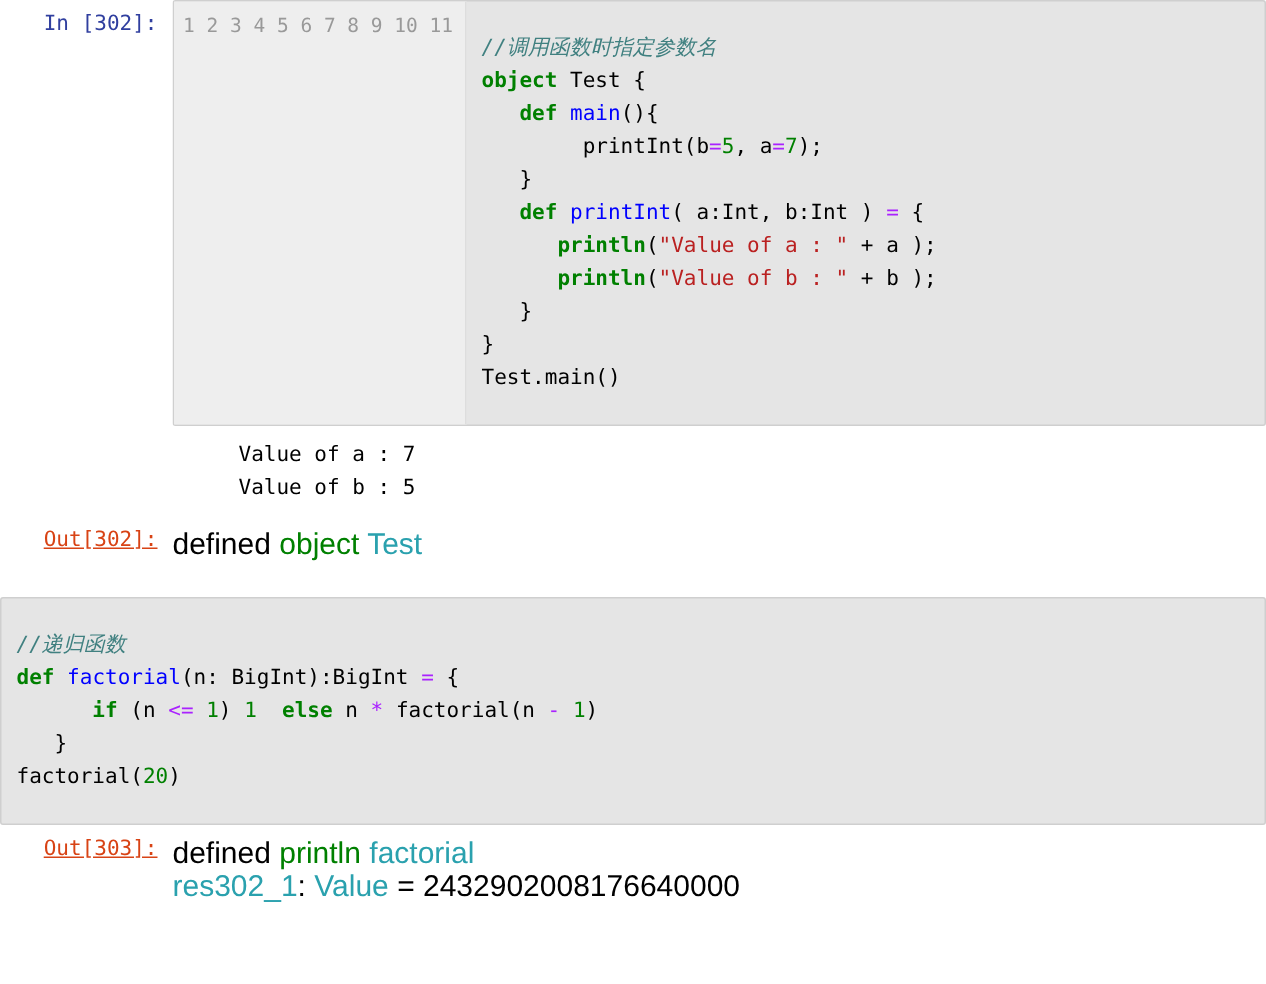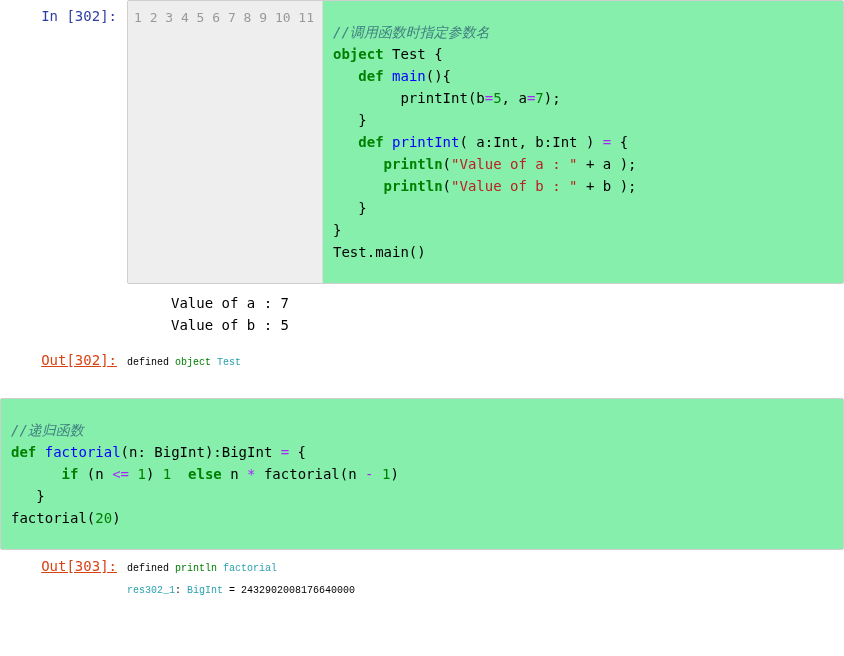--- a/index.html
+++ b/index.html
@@ -8,37 +8,37 @@
       font-size: 14px;
       background: #ffffff;
       color: #000;
       padding: 0;
     }
     .cell {
       display: flex;
       margin: 0;
     }
     .prompt {
-      width: 127px;
+      width: 115px;
       flex-shrink: 0;
       text-align: right;
       padding: 8px 10px 0 0;
       font-family: monospace;
       font-size: 14px;
     }
     .prompt-in { color: #303F9F; }
     .prompt-out { color: #D84315; text-decoration: underline; }
     .content-area {
       flex: 1;
       overflow: hidden;
     }
     .code-cell {
       border: 1px solid #cfcfcf;
       border-radius: 2px;
-      background: #86efac;
+      background: #e5e5e5;
       display: flex;
     }
     .gutter {
       background: #eeeeee;
       color: #999;
       text-align: right;
       padding: 6px 8px 6px 6px;
       font-family: monospace;
       font-size: 13px;
       line-height: 22px;
@@ -55,22 +55,22 @@
     }
     .output-text {
       font-family: monospace;
       font-size: 14px;
       line-height: 22px;
       white-space: pre;
       padding: 8px 0;
       margin-left: 44px;
     }
     .out-content {
-      font-family: Liberation Mono, monospace;
-      font-size: 10px;
+      font-family: Liberation Sans, sans-serif;
+      font-size: 20px;
       line-height: 22px;
       white-space: pre;
       padding: 8px 0;
     }
     
     .c-comment { color: #408080; font-style: italic; }
     .c-keyword { color: #008000; font-weight: bold; }
     .c-def { color: #0000ff; }
     .c-string { color: #ba2121; }
     .c-num { color: #008000; }
@@ -120,17 +120,17 @@
       <div class="content-area">
         <div class="code-cell">
           <div class="code-body"><div><span class="c-comment">//递归函数</span></div><div><span class="c-keyword">def</span><span> </span><span class="c-def">factorial</span><span>(n: BigInt):BigInt </span><span class="c-op">=</span><span> {</span></div><div><span>      </span><span class="c-keyword">if</span><span> (n </span><span class="c-op">&lt;=</span><span> </span><span class="c-num">1</span><span>) </span><span class="c-num">1</span><span>  </span><span class="c-keyword">else</span><span> n </span><span class="c-op">*</span><span> factorial(n </span><span class="c-op">-</span><span> </span><span class="c-num">1</span><span>)</span></div><div><span>   }</span></div><div><span>factorial(</span><span class="c-num">20</span><span>)</span></div></div>
         </div>
       </div>
     </div>
     <div class="cell">
       <div class="prompt prompt-out">Out[303]:</div>
       <div class="content-area">
         <div class="out-content"><span>defined </span><span class="o-kw">println</span><span> </span><span class="o-id">factorial</span>
-<span class="o-id">res302_1</span><span>: </span><span class="o-id">BigInt</span><span> = </span><span>2432902008176640000</span></div>
+<span class="o-id">res302_1</span><span>: </span><span class="o-id">Value</span><span> = </span><span>2432902008176640000</span></div>
       </div>
     </div>
     <div class="spacer"></div>
   </div>
 
 </body></html>

